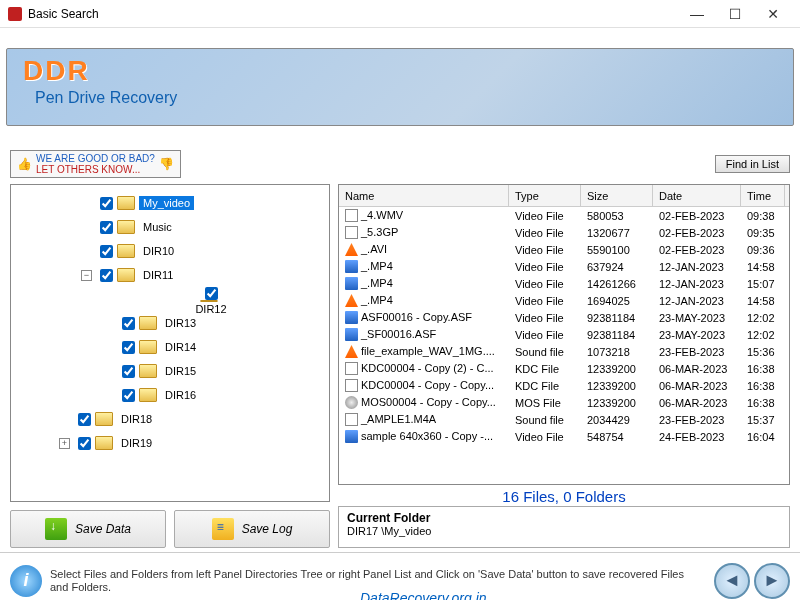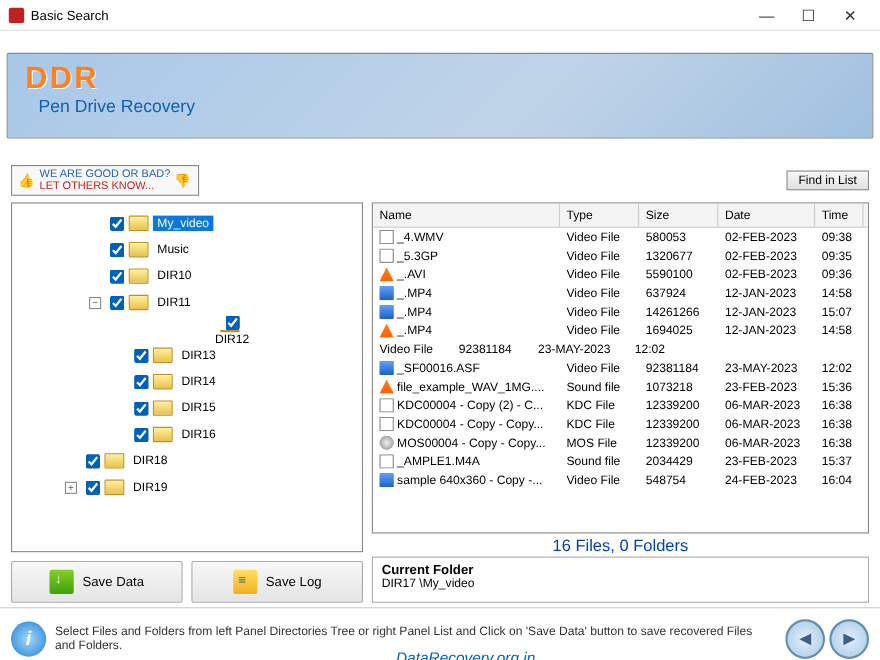--- a/index.html
+++ b/index.html
@@ -25,36 +25,36 @@
 .left-pane { width: 320px; display: flex; flex-direction: column; }
 .tree { flex: 1; border: 1px solid #888; background: #fff; overflow-y: scroll; padding: 6px 0; }
 .tree-row { display: flex; align-items: center; height: 24px; cursor: pointer; padding-right: 6px; }
 .tree-row .exp { width: 11px; height: 11px; border: 1px solid #888; font-size: 9px; line-height: 9px; text-align: center; margin: 0 4px; color: #555; background: #fff; }
 .tree-row .exp.none { border: none; }
 .tree-row input[type=checkbox] { margin: 0 4px; accent-color: #0060c0; }
 .tree-row .folder { width: 18px; height: 14px; background: linear-gradient(#fff0a0,#e8c050); border: 1px solid #c09020; border-radius: 1px; margin-right: 4px; }
 .tree-row .lbl { font-size: 11px; padding: 1px 4px; }
 .tree-row.selected .lbl { background: #0a78e0; color: #fff; }
 
-.action-row { display: flex; gap: 8px; margin-top: 8px; }
+.action-row { display: flex; gap: 8px; margin-top: 8px; font-style: italic; }
 .action-btn { flex: 1; height: 38px; border: 1px solid #aaa; background: linear-gradient(#f8f8f8,#e4e4e4); display: flex; align-items: center; justify-content: center; gap: 8px; cursor: pointer; font-size: 12px; border-radius: 2px; }
 .action-btn .ic { width: 22px; height: 22px; }
 .ic-save { background: linear-gradient(#80d020,#40a010); border-radius: 2px; position: relative; }
 .ic-save::after { content:"↓"; color:#fff; position:absolute; left:5px; top:1px; font-weight:bold; }
 .ic-log { background: linear-gradient(#ffe060,#f0b020); border-radius: 2px; position: relative; }
 .ic-log::after { content:"≡"; color:#2060c0; position:absolute; left:5px; top:2px; font-weight:bold; }
 
 .right-pane { flex: 1; display: flex; flex-direction: column; }
 .file-list { flex: 1; border: 1px solid #888; background: #fff; display: flex; flex-direction: column; overflow: hidden; }
 .fl-head { display: flex; background: #f4f4f4; border-bottom: 1px solid #ccc; height: 22px; align-items: center; font-size: 11px; }
 .fl-head > div { border-right: 1px solid #ccc; padding: 0 6px; height: 100%; display: flex; align-items: center; }
 .fl-body { flex: 1; overflow: hidden; overflow-x: scroll; }
 .fl-row { display: flex; height: 17px; align-items: center; font-size: 11px; }
 .fl-row > div { padding: 0 6px; white-space: nowrap; overflow: hidden; }
-.col-name { width: 170px; display: flex; align-items: center; gap: 3px; }
+.col-name { width: 170px; display: flex; align-items: flex-start; gap: 3px; }
 .col-type { width: 72px; }
 .col-size { width: 72px; }
 .col-date { width: 88px; }
 .col-time { width: 44px; }
 .f-icon { width: 13px; height: 13px; flex-shrink: 0; }
 .f-doc { background: #fff; border: 1px solid #888; }
 .f-vlc { background: linear-gradient(#ff8020,#ff6000); clip-path: polygon(50% 0, 100% 100%, 0 100%); }
 .f-blue { background: linear-gradient(#60a0ff,#2060c0); border-radius: 1px; }
 .f-disc { background: radial-gradient(#eee,#888); border-radius: 50%; }
 
@@ -248,20 +248,24 @@
             <div class="col-name">
               <span class="f-icon f-vlc"></span>
               <span>_.MP4</span>
             </div>
             <div class="col-type">Video File</div>
             <div class="col-size">1694025</div>
             <div class="col-date">12-JAN-2023</div>
             <div class="col-time">14:58</div>
           </div>
           <div class="fl-row">
+            <div class="col-name">
+              <span class="f-icon f-blue"></span>
+              <span>ASF00016 - Copy.ASF</span>
+            </div>
             <div class="col-type">Video File</div>
             <div class="col-size">92381184</div>
             <div class="col-date">23-MAY-2023</div>
             <div class="col-time">12:02</div>
           </div>
           <div class="fl-row">
             <div class="col-name">
               <span class="f-icon f-blue"></span>
               <span>_SF00016.ASF</span>
             </div>

